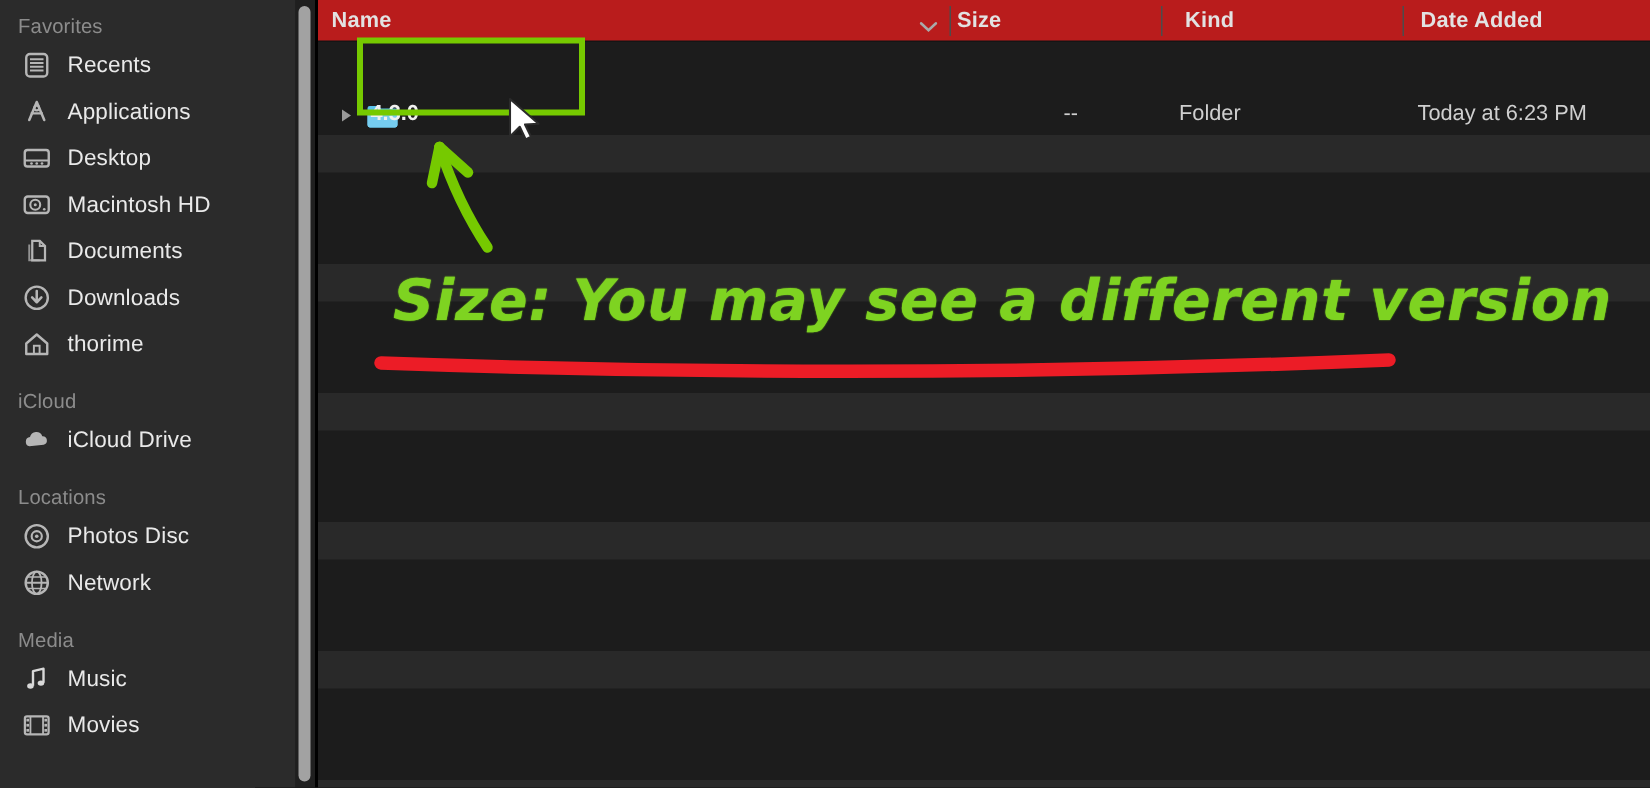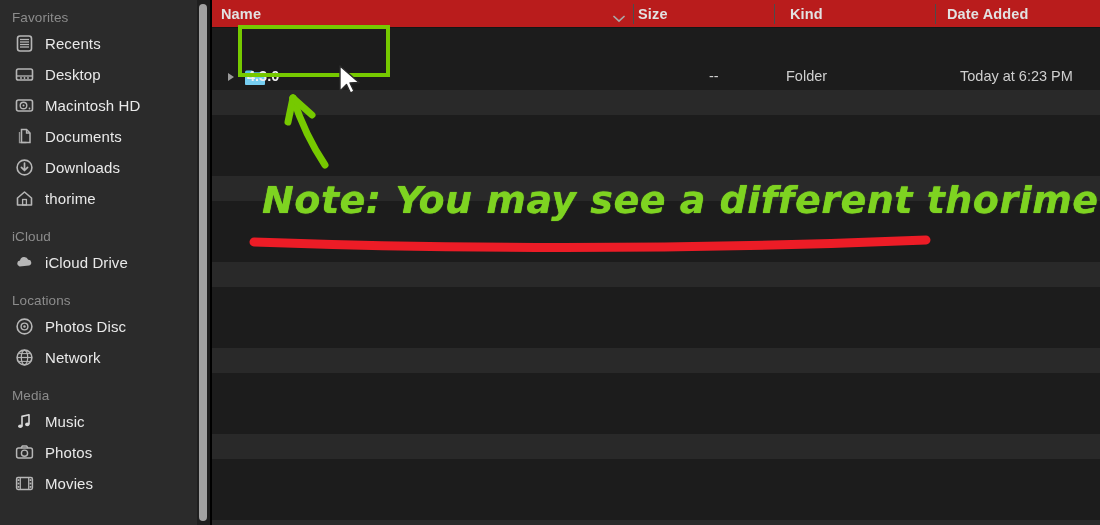--- a/index.html
+++ b/index.html
@@ -80,21 +80,21 @@
   .row.even { background:#292929; }
 
   .cell {
     position:absolute; top:3px;
     color:#d4d4d4; font-size:14.5px; font-weight:400;
     white-space:nowrap;
   }
   .cell.name { left:35px; top:3px; color:#f0f0f0; font-weight:700; }
   .cell.size { left:497px; color:#cfcfcf; }
   .cell.kind { left:574px; color:#cfcfcf; }
-  .cell.date { left:748px; color:#cfcfcf; }
+  .cell.date { left:733px; color:#cfcfcf; }
 
   .disclosure {
     position:absolute; left:16px; top:8px;
     width:0; height:0;
     border-left:6px solid #9a9a9a;
     border-top:4.5px solid transparent;
     border-bottom:4.5px solid transparent;
   }
   .folder-ico {
     position:absolute; left:32px; top:4px;
@@ -128,20 +128,30 @@
           <rect x="3.5" y="3" width="14" height="15" rx="2.5" fill="none" stroke="#b6b6b6" stroke-width="1.6"></rect>
           <line x1="6" y1="6.5" x2="15" y2="6.5" stroke="#b6b6b6" stroke-width="1.3"></line>
           <line x1="6" y1="9" x2="15" y2="9" stroke="#b6b6b6" stroke-width="1.3"></line>
           <line x1="6" y1="11.5" x2="15" y2="11.5" stroke="#b6b6b6" stroke-width="1.3"></line>
           <line x1="6" y1="14" x2="15" y2="14" stroke="#b6b6b6" stroke-width="1.3"></line>
         </svg>
       </span>
       <span class="side-label">Recents</span>
     </div>
 
+    <div class="side-item">
+      <span class="side-icon">
+        <svg viewBox="0 0 21 21" width="21" height="21">
+          <path d="M10.5 4 L15.5 16 M10.5 4 L5.5 16" stroke="#b6b6b6" stroke-width="1.7" fill="none" stroke-linecap="round"></path>
+          <line x1="6.5" y1="11.5" x2="14.5" y2="11.5" stroke="#b6b6b6" stroke-width="1.5"></line>
+          <circle cx="10.5" cy="8" r="1.6" fill="none" stroke="#b6b6b6" stroke-width="1.4"></circle>
+        </svg>
+      </span>
+      <span class="side-label">Applications</span>
+    </div>
 
     <div class="side-item">
       <span class="side-icon">
         <svg viewBox="0 0 21 21" width="21" height="21">
           <rect x="2.5" y="5" width="16" height="11" rx="1.8" fill="none" stroke="#b6b6b6" stroke-width="1.6"></rect>
           <line x1="2.5" y1="12" x2="18.5" y2="12" stroke="#b6b6b6" stroke-width="1.3"></line>
           <circle cx="7" cy="14" r="0.9" fill="#b6b6b6"></circle>
           <circle cx="10.5" cy="14" r="0.9" fill="#b6b6b6"></circle>
           <circle cx="14" cy="14" r="0.9" fill="#b6b6b6"></circle>
         </svg>
@@ -241,30 +251,20 @@
       <span class="side-icon">
         <svg viewBox="0 0 21 21" width="21" height="21">
           <path d="M8 15.2 V5.4 l7 -1.6 v9.4" fill="none" stroke="#d8d8d8" stroke-width="1.6" stroke-linejoin="round"></path>
           <ellipse cx="6.3" cy="15.3" rx="2.2" ry="1.8" fill="#d8d8d8"></ellipse>
           <ellipse cx="13.3" cy="13.4" rx="2.2" ry="1.8" fill="#d8d8d8"></ellipse>
         </svg>
       </span>
       <span class="side-label">Music</span>
     </div>
 
-    <div class="side-item">
-      <span class="side-icon">
-        <svg viewBox="0 0 21 21" width="21" height="21">
-          <rect x="2.6" y="6" width="15.8" height="10" rx="2" fill="none" stroke="#b6b6b6" stroke-width="1.5"></rect>
-          <path d="M7 6 l1.4 -2 h4.2 l1.4 2" fill="none" stroke="#b6b6b6" stroke-width="1.4" stroke-linejoin="round"></path>
-          <circle cx="10.5" cy="11.2" r="3.1" fill="none" stroke="#b6b6b6" stroke-width="1.4"></circle>
-        </svg>
-      </span>
-      <span class="side-label">Photos</span>
-    </div>
 
     <div class="side-item">
       <span class="side-icon">
         <svg viewBox="0 0 21 21" width="21" height="21">
           <rect x="2.6" y="4.5" width="15.8" height="12" rx="1.4" fill="none" stroke="#b6b6b6" stroke-width="1.5"></rect>
           <line x1="6.3" y1="4.5" x2="6.3" y2="16.5" stroke="#b6b6b6" stroke-width="1.2"></line>
           <line x1="14.7" y1="4.5" x2="14.7" y2="16.5" stroke="#b6b6b6" stroke-width="1.2"></line>
           <rect x="3.6" y="6.2" width="1.8" height="1.8" fill="#b6b6b6"></rect>
           <rect x="3.6" y="9.6" width="1.8" height="1.8" fill="#b6b6b6"></rect>
           <rect x="3.6" y="13" width="1.8" height="1.8" fill="#b6b6b6"></rect>
@@ -347,15 +347,15 @@
       <path d="M293 98 L312 115" fill="none" stroke="#76c900" stroke-width="7" stroke-linecap="round"></path>
     </g>
 
     <path d="M254 242 Q590 254 926 240" fill="none" stroke="#ec1c26" stroke-width="9" stroke-linecap="round"></path>
 
     <g>
       <path d="M340 66 L340 91 L346.5 84.5 L350.5 93 L354 91.2 L350 83 L359 82.5 Z" fill="#ffffff" stroke="#2b2b2b" stroke-width="1.4" stroke-linejoin="round"></path>
     </g>
   </svg>
 
-  <div class="note-text">Note: You may see a different thorime</div>
+  <div class="note-text">Size: You may see a different version</div>
 
 </div>
 
 </body></html>

